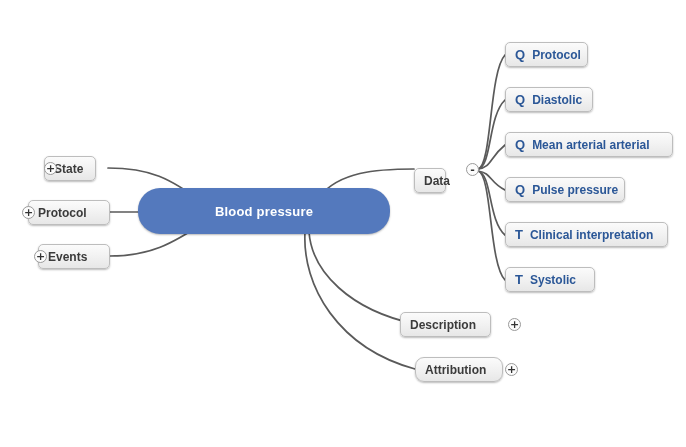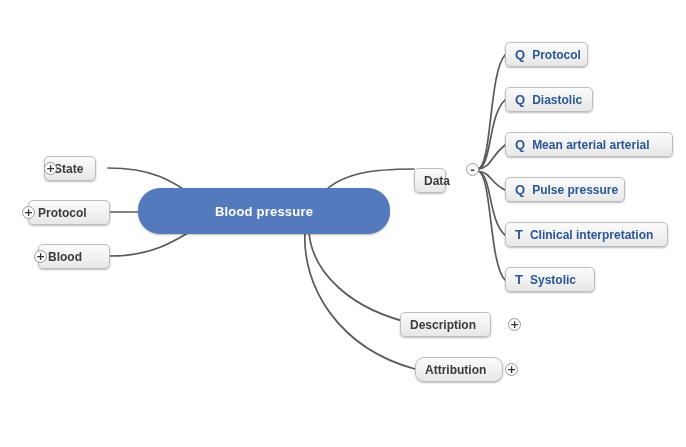--- a/index.html
+++ b/index.html
@@ -136,21 +136,21 @@
   </div>
 
   <div class="node struct" style="left:28px; top:200px; width:82px;">
     <span class="node-label">Protocol</span>
   </div>
   <div class="toggle" style="left:22px; top:206px;">
     <span>+</span>
   </div>
 
   <div class="node struct" style="left:38px; top:244px; width:72px;">
-    <span class="node-label">Blood</span>
+    <span class="node-label">Events</span>
   </div>
   <div class="toggle" style="left:34px; top:250px;">
     <span>+</span>
   </div>
 
   <div class="node struct" style="left:414px; top:157px; width:32px;margin-top:11px;">
     <span class="node-label">Data</span>
   </div>
   <div class="toggle" style="left:466px; top:163px;">
     <span>-</span>

